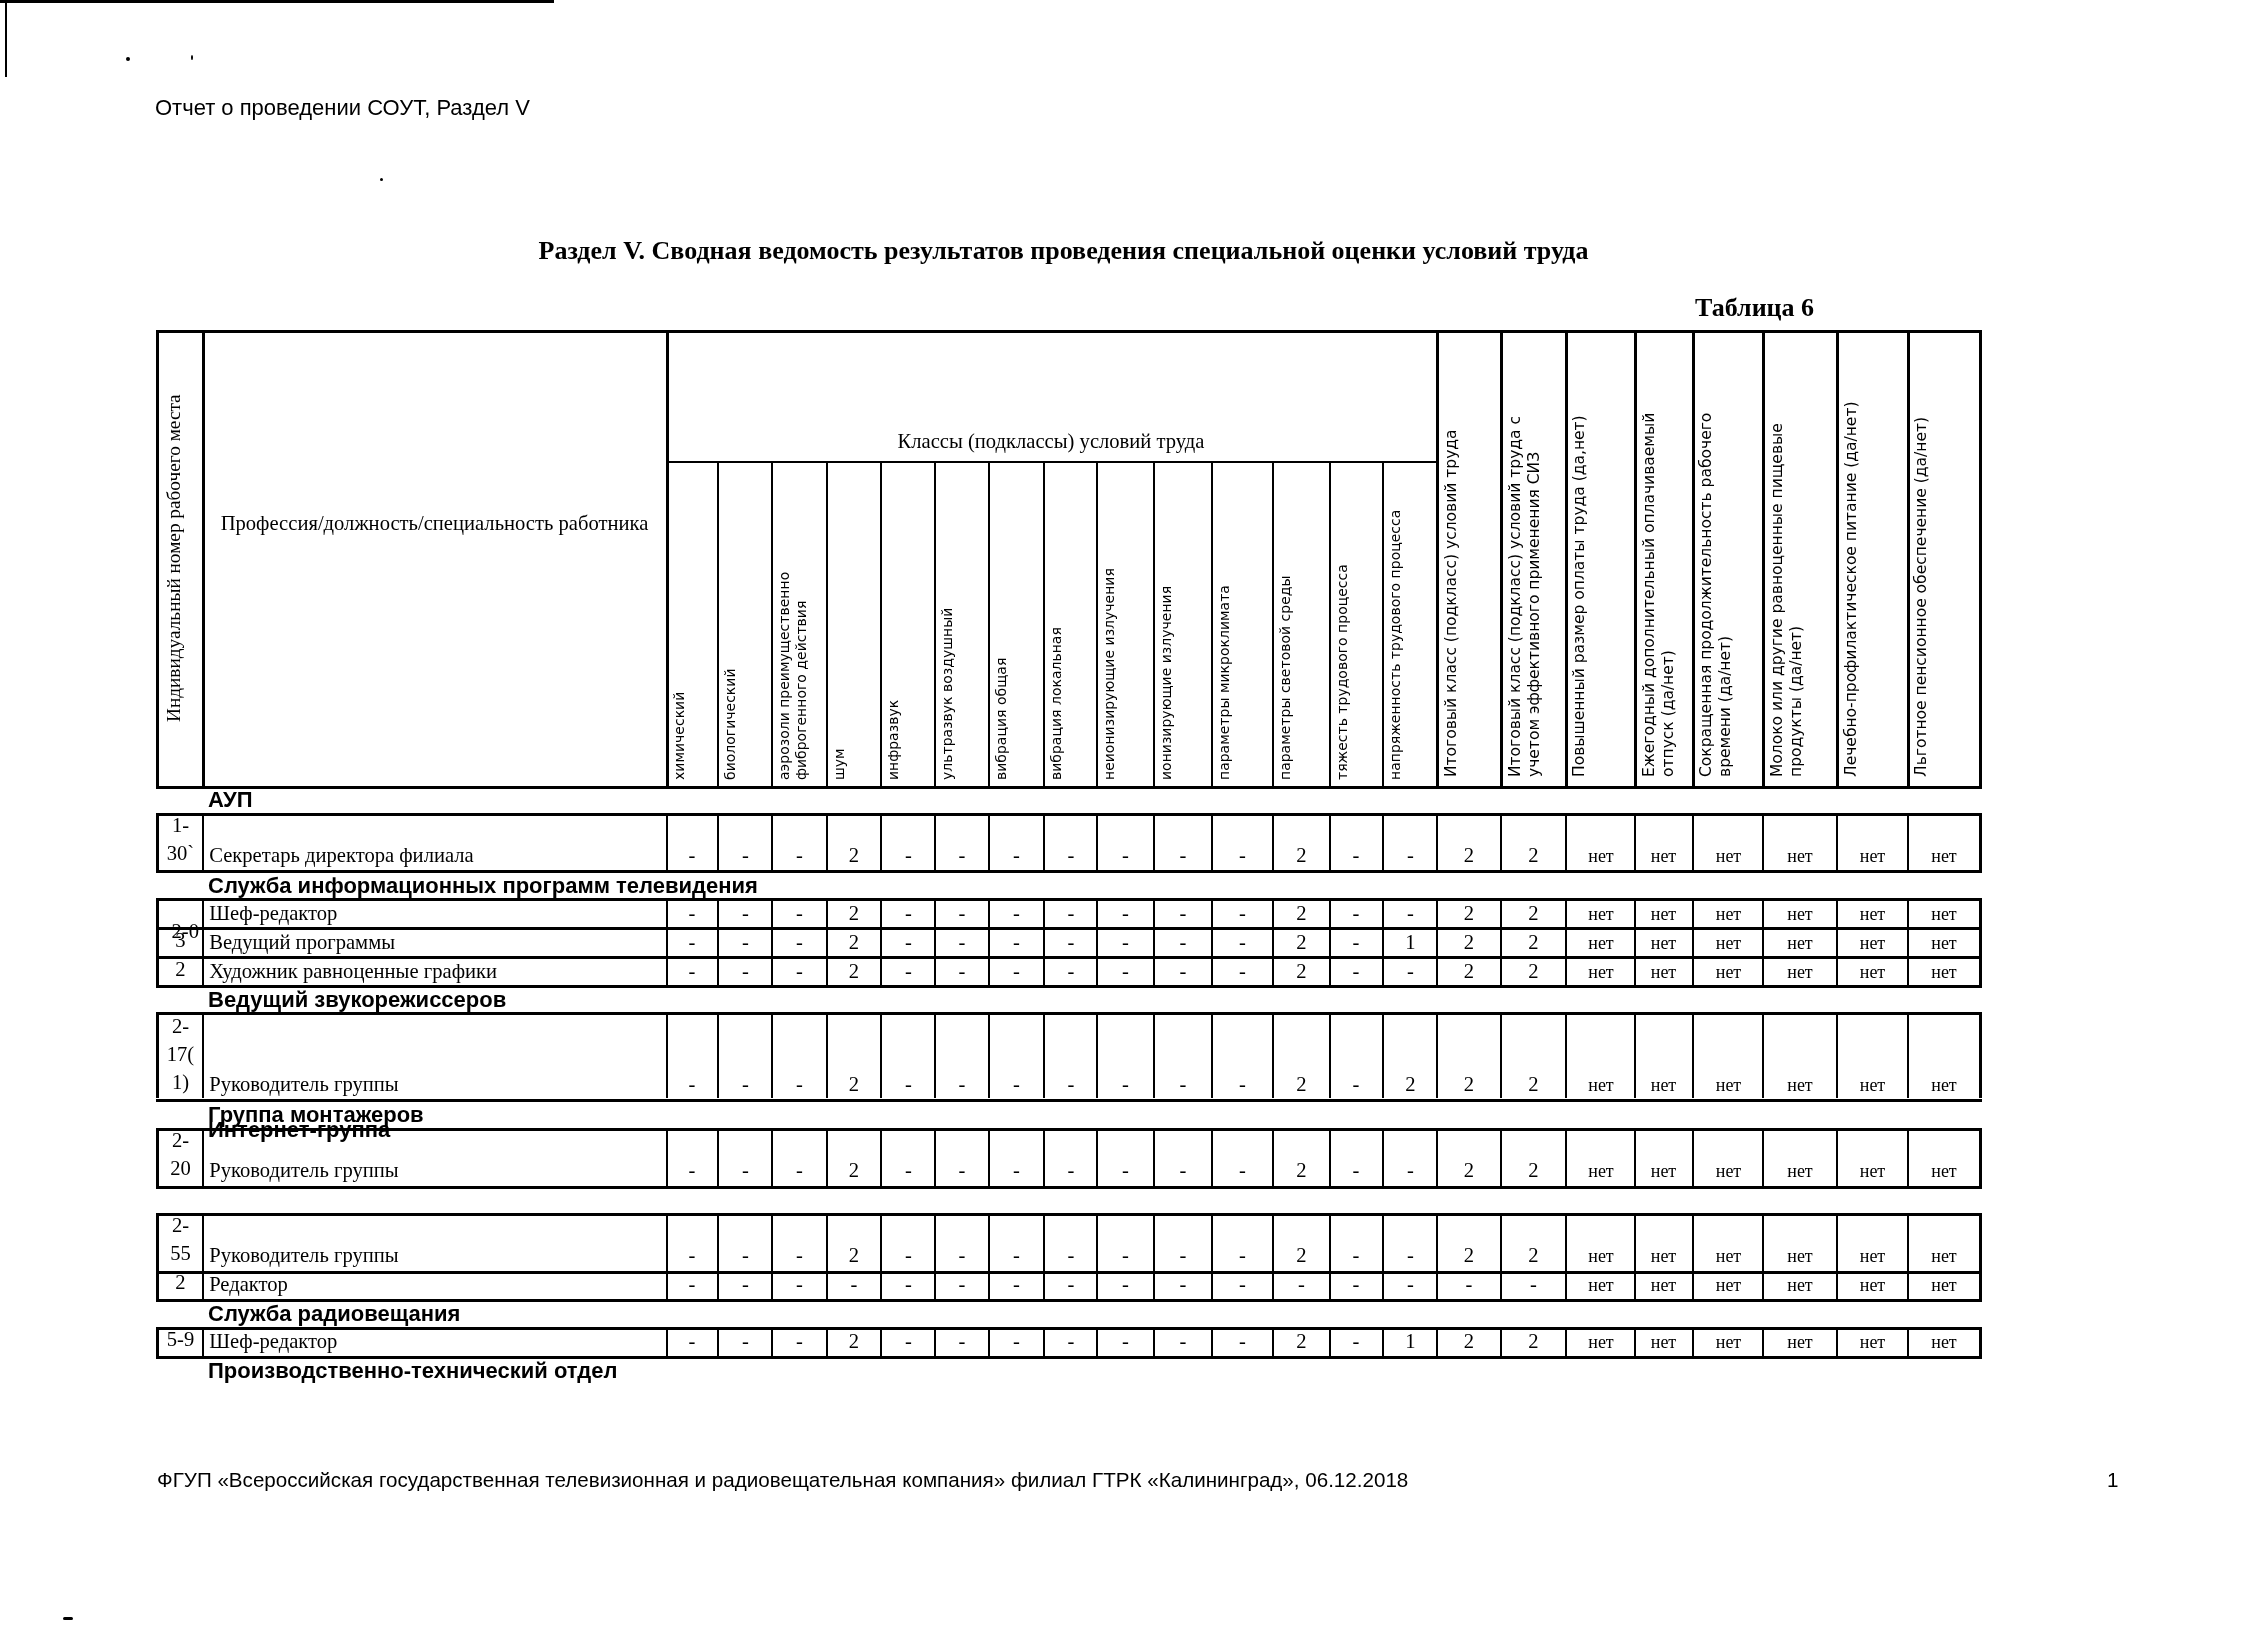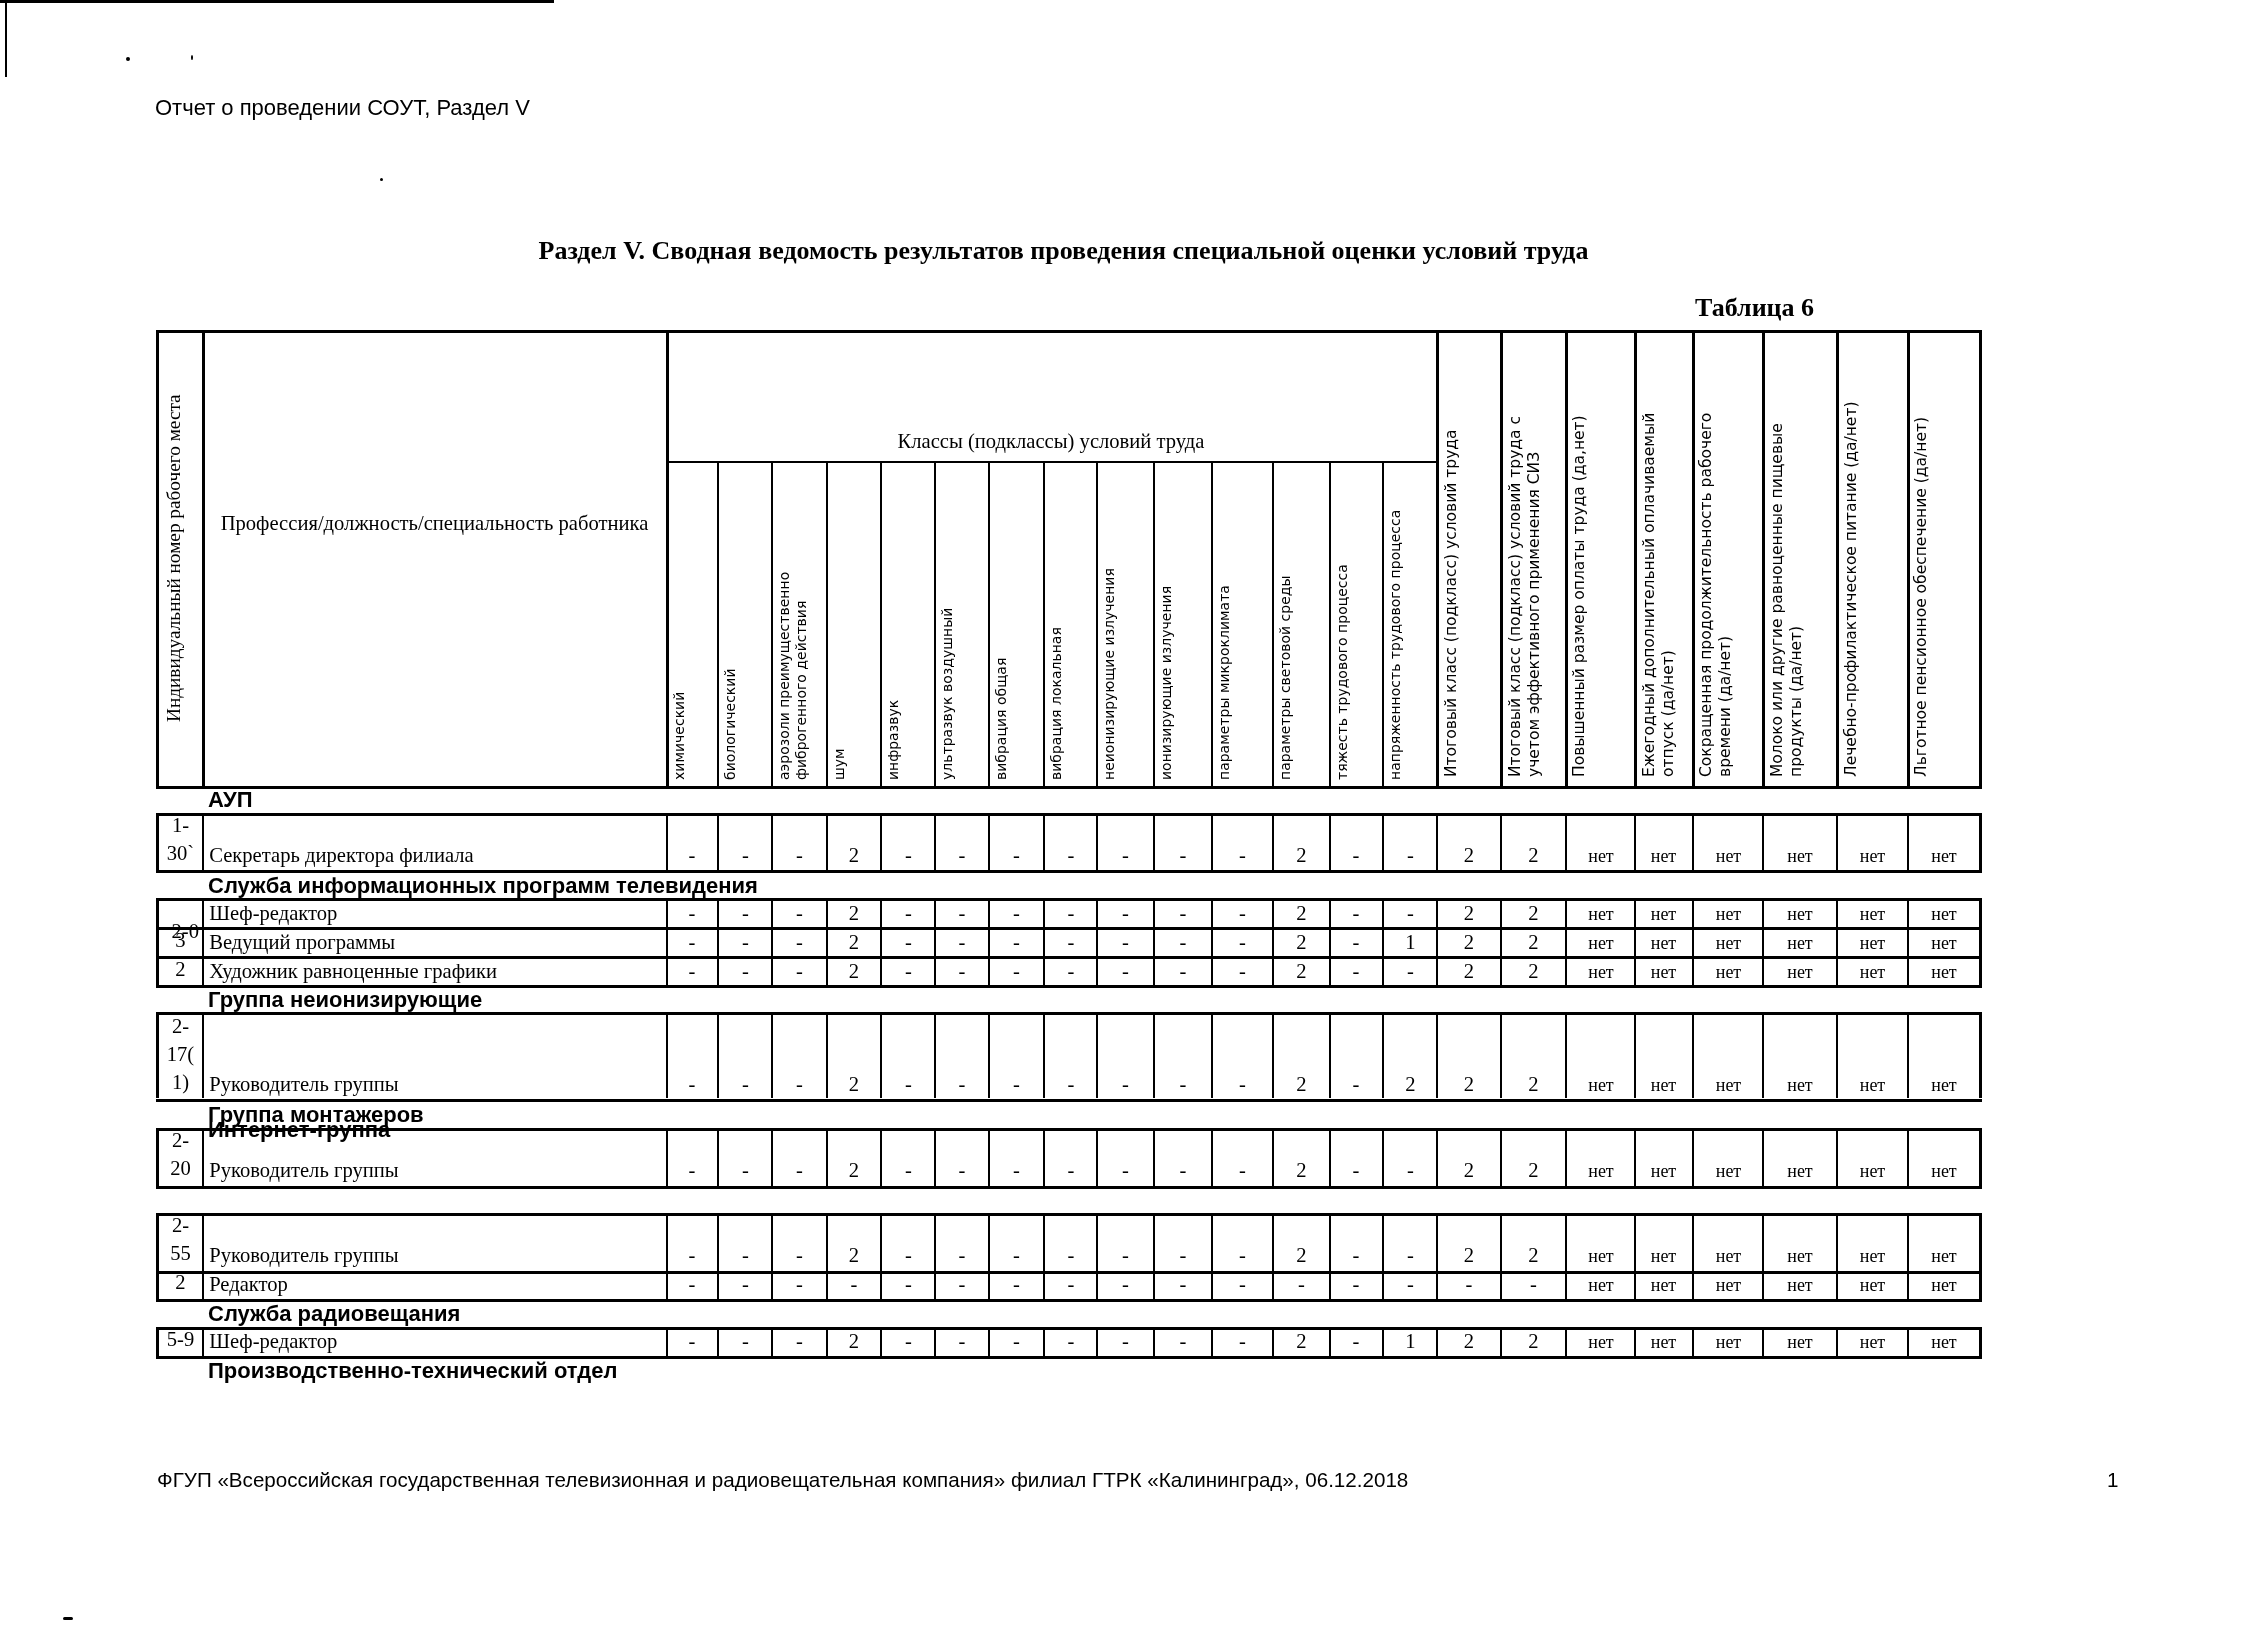--- a/index.html
+++ b/index.html
@@ -248,21 +248,21 @@
     <div class="cell" style="left: 1331px; top: 959px; width: 50px; height: 26.4px;">-</div>
     <div class="cell" style="left: 1384px; top: 959px; width: 53px; height: 26.4px;">-</div>
     <div class="cell" style="left: 1438px; top: 959px; width: 62px; height: 26.4px;">2</div>
     <div class="cell" style="left: 1502px; top: 959px; width: 63px; height: 26.4px;">2</div>
     <div class="cell small" style="left: 1567px; top: 959px; width: 68px; height: 26.4px;">нет</div>
     <div class="cell small" style="left: 1636px; top: 959px; width: 55px; height: 26.4px;">нет</div>
     <div class="cell small" style="left: 1694px; top: 959px; width: 69px; height: 26.4px;">нет</div>
     <div class="cell small" style="left: 1764px; top: 959px; width: 72px; height: 26.4px;">нет</div>
     <div class="cell small" style="left: 1838px; top: 959px; width: 69px; height: 26.4px;">нет</div>
     <div class="cell small" style="left: 1909px; top: 959px; width: 70px; height: 26.4px;">нет</div>
-    <div class="section" style="top: 987px;">Группа неионизирующие</div>
+    <div class="section" style="top: 987px;">Ведущий звукорежиссеров</div>
     <div class="hline" style="left: 156px; top: 1012px; width: 1826px; height: 3.2px;"></div>
     <div class="hline" style="left: 156px; top: 1099px; width: 1826px; height: 3.2px;"></div>
     <div class="vline vthick" style="left: 156px; top: 1012px; height: 86px;"></div>
     <div class="vline" style="left: 202px; top: 1012px; height: 86px;"></div>
     <div class="vline" style="left: 666px; top: 1012px; height: 86px;"></div>
     <div class="vline" style="left: 717px; top: 1012px; height: 86px;"></div>
     <div class="vline" style="left: 771px; top: 1012px; height: 86px;"></div>
     <div class="vline" style="left: 826px; top: 1012px; height: 86px;"></div>
     <div class="vline" style="left: 880px; top: 1012px; height: 86px;"></div>
     <div class="vline" style="left: 934px; top: 1012px; height: 86px;"></div>

